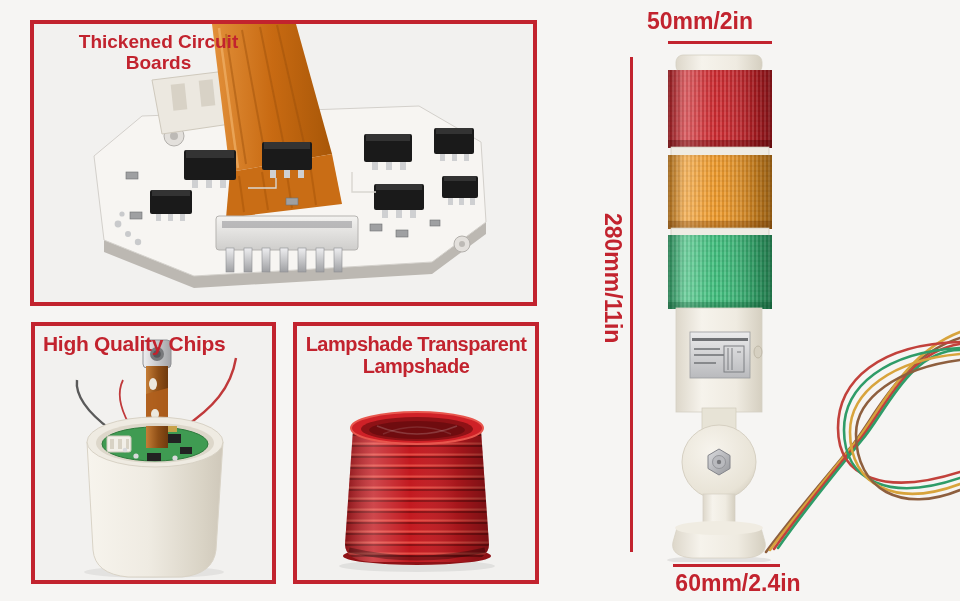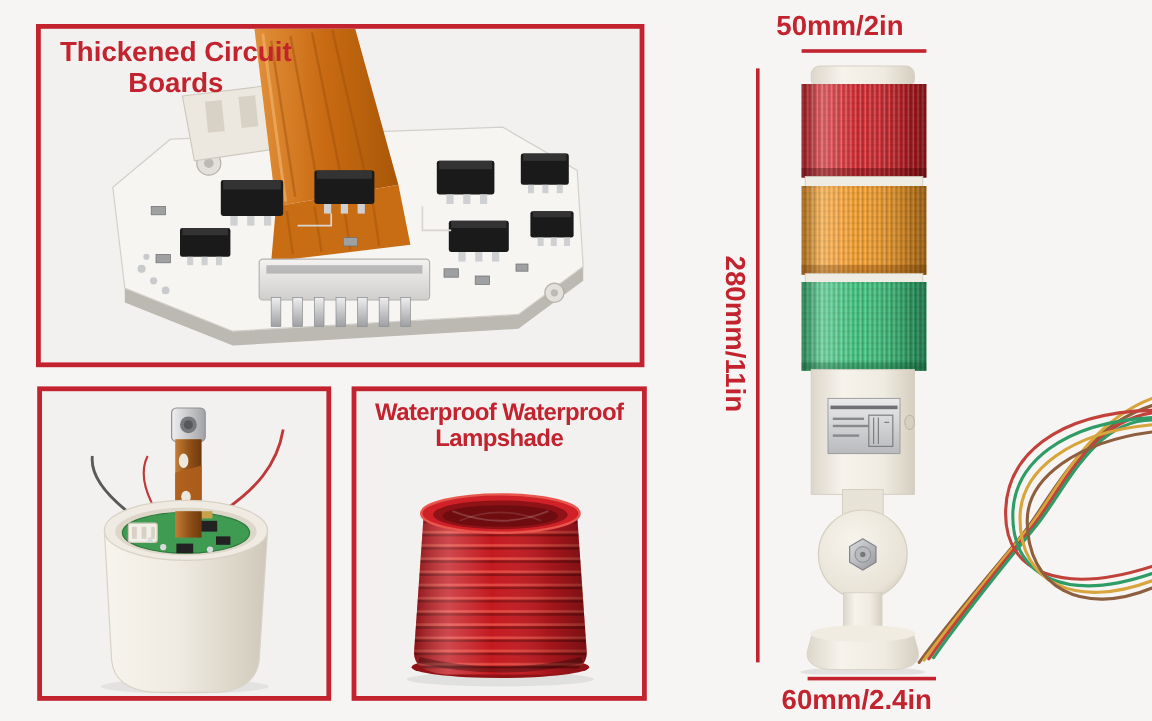--- a/index.html
+++ b/index.html
@@ -20,41 +20,41 @@
     background:#f2f1ef;
   }
   .callout-title{
     position:absolute;
     color:var(--accent);
     font-weight:700;
     line-height:1.12;
     z-index:3;
   }
   #box-circuit{left:30px;top:20px;width:507px;height:286px;}
-  #box-circuit .callout-title{left:0;top:7px;width:225px;text-align:center;font-size:23px;}
+  #box-circuit .callout-title{left:12px;top:7px;width:225px;text-align:center;font-size:19px;}
   #box-chips{left:31px;top:322px;width:245px;height:262px;}
   #box-chips .callout-title{left:8px;top:6px;width:230px;font-size:21px;letter-spacing:-0.3px;}
   #box-lampshade{left:293px;top:322px;width:246px;height:262px;}
   #box-lampshade .callout-title{left:1px;top:7px;width:236px;text-align:center;font-size:20px;letter-spacing:-0.5px;}
   .photo{position:absolute;inset:0;width:100%;height:100%;}
 
   .dim-label{
     position:absolute;
     color:var(--accent);
     font-weight:700;
     font-size:23px;
     text-align:center;
     white-space:nowrap;
   }
   #dim-top-label{left:620px;top:8px;width:160px;}
   #dim-top-line{position:absolute;left:668px;top:41px;width:104px;height:3px;background:var(--accent);}
   #dim-height-line{position:absolute;left:630px;top:57px;width:3px;height:495px;background:var(--accent);}
   #dim-height-label{left:548px;top:265px;width:130px;height:26px;transform:rotate(90deg);}
   #dim-base-line{position:absolute;left:673px;top:564px;width:107px;height:3px;background:var(--accent);}
-  #dim-base-label{left:634px;top:570px;width:160px;}
+  #dim-base-label{left:658px;top:570px;width:160px;}
 
   #tower{position:absolute;left:652px;top:52px;width:140px;height:510px;}
   #wires{position:absolute;left:750px;top:318px;width:210px;height:240px;}
 </style>
 </head>
 <body style="background: rgb(246, 245, 243);">
 
 <div class="callout" id="box-circuit">
   <div class="callout-title">Thickened Circuit Boards</div>
   <svg class="photo" viewBox="0 0 499 278" preserveAspectRatio="none">
@@ -171,20 +171,21 @@
         <circle cx="94" cy="210" r="3"></circle>
         <circle cx="104" cy="218" r="3.2"></circle>
         <circle cx="88" cy="190" r="2.6"></circle>
     </g>
 
     <path d="M214,164 L242,164 L242,154 M318,148 L318,168 L342,168" stroke="#d9d6d1" stroke-width="1.4" fill="none"></path>
   </svg>
 </div>
 
 <div class="callout" id="box-chips">
+  <div class="callout-title">High Quality Chips</div>
   <svg class="photo" viewBox="0 0 237 254" preserveAspectRatio="none">
     <defs>
       <linearGradient id="cupg" x1="0" y1="0" x2="1" y2="0">
         <stop offset="0" stop-color="#f7f4ed"></stop>
           <stop offset=".45" stop-color="#efebe2"></stop>
           <stop offset=".85" stop-color="#d9d3c5"></stop>
           <stop offset="1" stop-color="#cfc8ba"></stop>
       </linearGradient>
       <linearGradient id="copperg" x1="0" y1="0" x2="1" y2="0">
         <stop offset="0" stop-color="#c57d36"></stop>
@@ -225,21 +226,21 @@
     <circle cx="101" cy="130" r="2.6" fill="#d9dadc"></circle>
       <circle cx="140" cy="132" r="2.6" fill="#d9dadc"></circle>
       <circle cx="90" cy="124" r="2.2" fill="#d9dadc"></circle>
     <rect x="133" y="100" width="9" height="6" fill="#c8a24a"></rect>
 
     <rect x="111" y="100" width="22" height="22" fill="url(#copperg)"></rect>
   </svg>
 </div>
 
 <div class="callout" id="box-lampshade">
-  <div class="callout-title">Waterproof Waterproof Lampshade</div>
+  <div class="callout-title">Lampshade Transparent Lampshade</div>
   <svg class="photo" viewBox="0 0 238 254" preserveAspectRatio="none">
     <defs>
       <pattern id="redribs" width="8" height="11" patternUnits="userSpaceOnUse">
         <rect width="8" height="11" fill="#c31a20"></rect>
         <rect y="6.5" width="8" height="2" fill="#e44a42"></rect>
         <rect y="9" width="8" height="2" fill="#8a1013"></rect>
       </pattern>
       <linearGradient id="shadeLR" x1="0" y1="0" x2="1" y2="0">
         <stop offset="0" stop-color="rgba(0,0,0,.30)"></stop>
         <stop offset=".2" stop-color="rgba(255,255,255,.20)"></stop>

